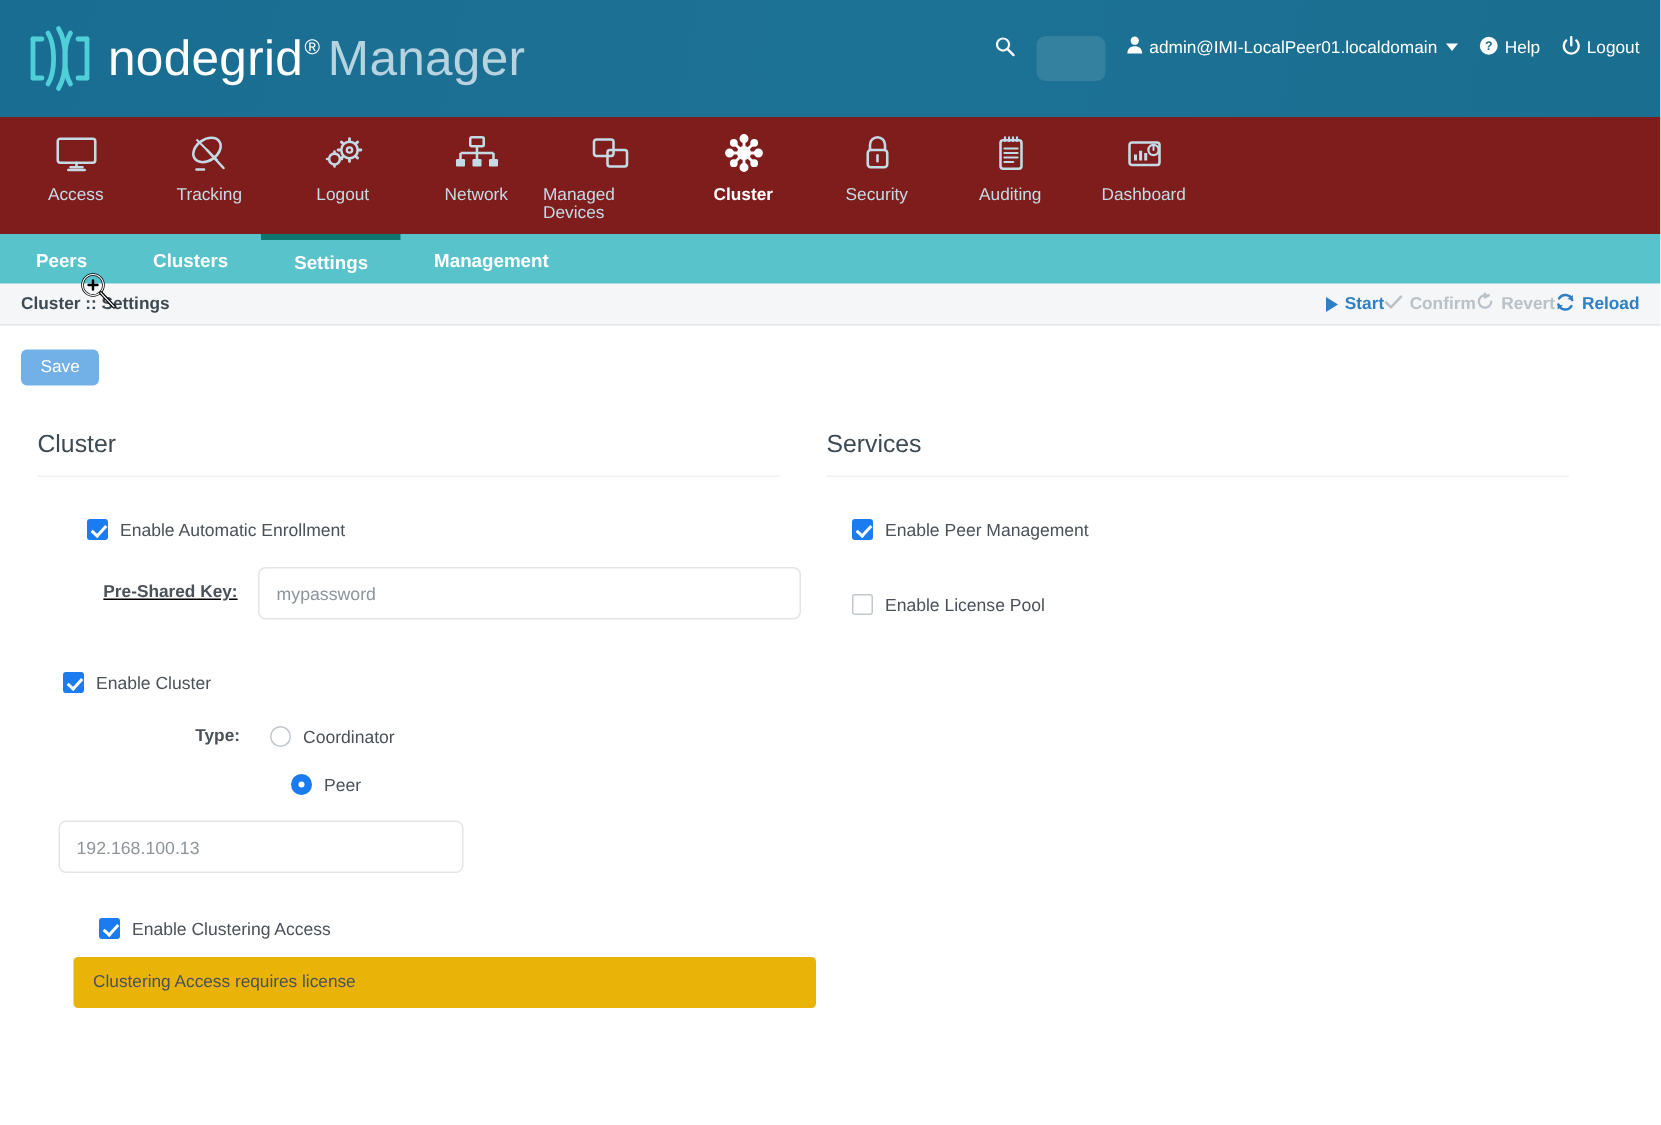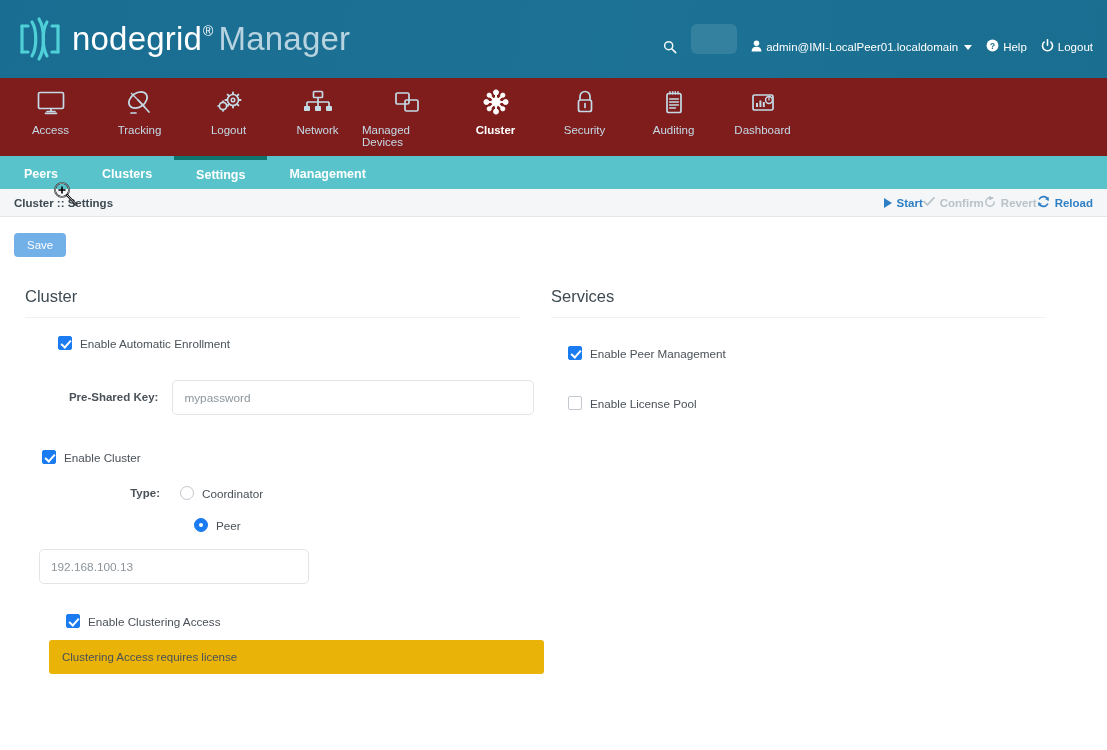--- a/index.html
+++ b/index.html
@@ -20,21 +20,21 @@
     position: relative;
   }
   .brand { display: flex; align-items: center; padding-left: 14px; }
   .brand-logo { width: 52px; height: 46px; margin-right: 6px; }
   .brand-text { font-size: 33px; color: #ffffff; letter-spacing: .2px; display:flex; align-items:flex-start;}
   .brand-name { font-weight: 400; color:#ffffff; }
   .brand-reg { font-size: 14px; line-height: 1; position: relative; top: 4px; margin: 0 5px 0 1px; }
   .brand-sub { color: #b7d3e0; font-weight: 300; }
 
   .header-right {
-    margin-left: auto; display: flex; align-items: flex-end;
+    margin-left: auto; display: flex; align-items: flex-start;
     padding-right: 14px; gap: 14px; color: #ffffff; font-size: 11.5px;
   }
   .hdr-search-icon { opacity: .95; cursor: pointer; display:flex; }
   .hdr-search-box {
     width: 46px; height: 30px; border-radius: 6px;
     background: rgba(255,255,255,0.11);
   }
   .hdr-user, .hdr-help, .hdr-logout {
     display: flex; align-items: center; gap: 4px; cursor: pointer; white-space: nowrap;
   }
@@ -426,26 +426,26 @@
 
 <div class="content">
 
   <button class="save-btn">Save</button>
 
   <div class="columns">
 
     <div class="col-left">
       <div class="sec-title">Cluster</div>
 
-      <div class="chk-row" style="margin-top:18px; margin-left:17px;padding-left:16px;">
+      <div class="chk-row" style="margin-top:28px; margin-left:17px;padding-left:16px;">
         <span class="cbx checked"></span>
         <span class="chk-label">Enable Automatic Enrollment</span>
       </div>
 
-      <div class="field-row" style="margin-top:30px;">
+      <div class="field-row" style="margin-top:18px;text-decoration:underline;">
         <div class="lbl-right" style="width:135px;">Pre-Shared Key:</div>
         <div style="width:366px; margin-left:14px;">
           <input class="txtinput" type="text" value="mypassword" style="">
         </div>
       </div>
 
       <div class="chk-row" style="margin-top:35px; margin-left:17px;">
         <span class="cbx checked"></span>
         <span class="chk-label">Enable Cluster</span>
       </div>

